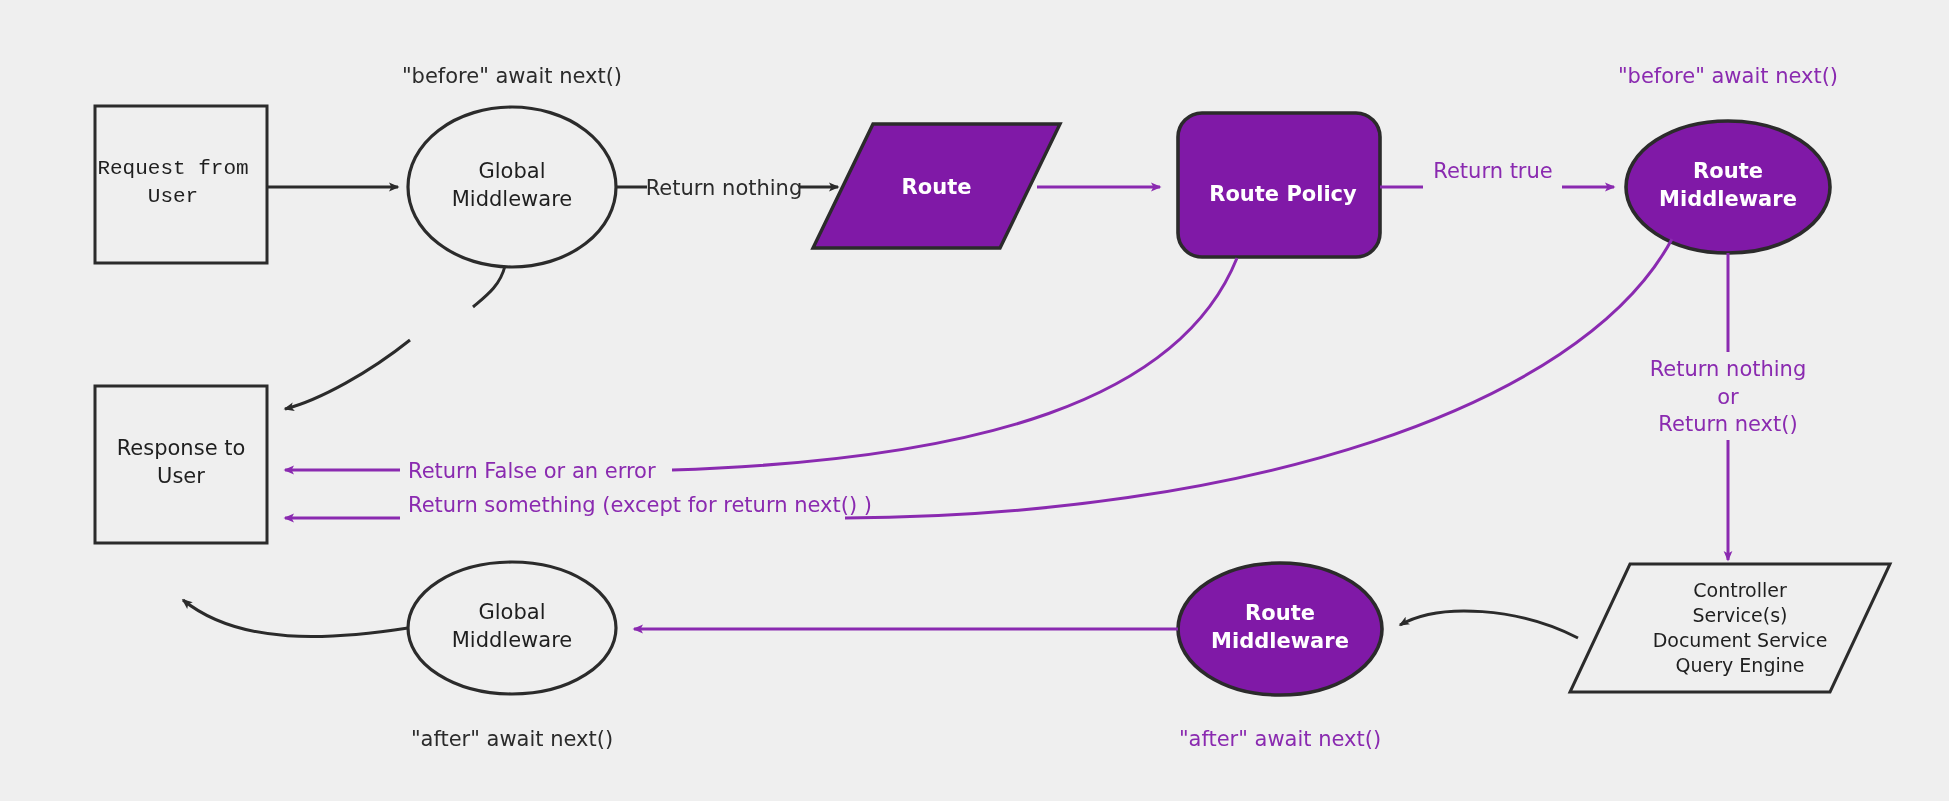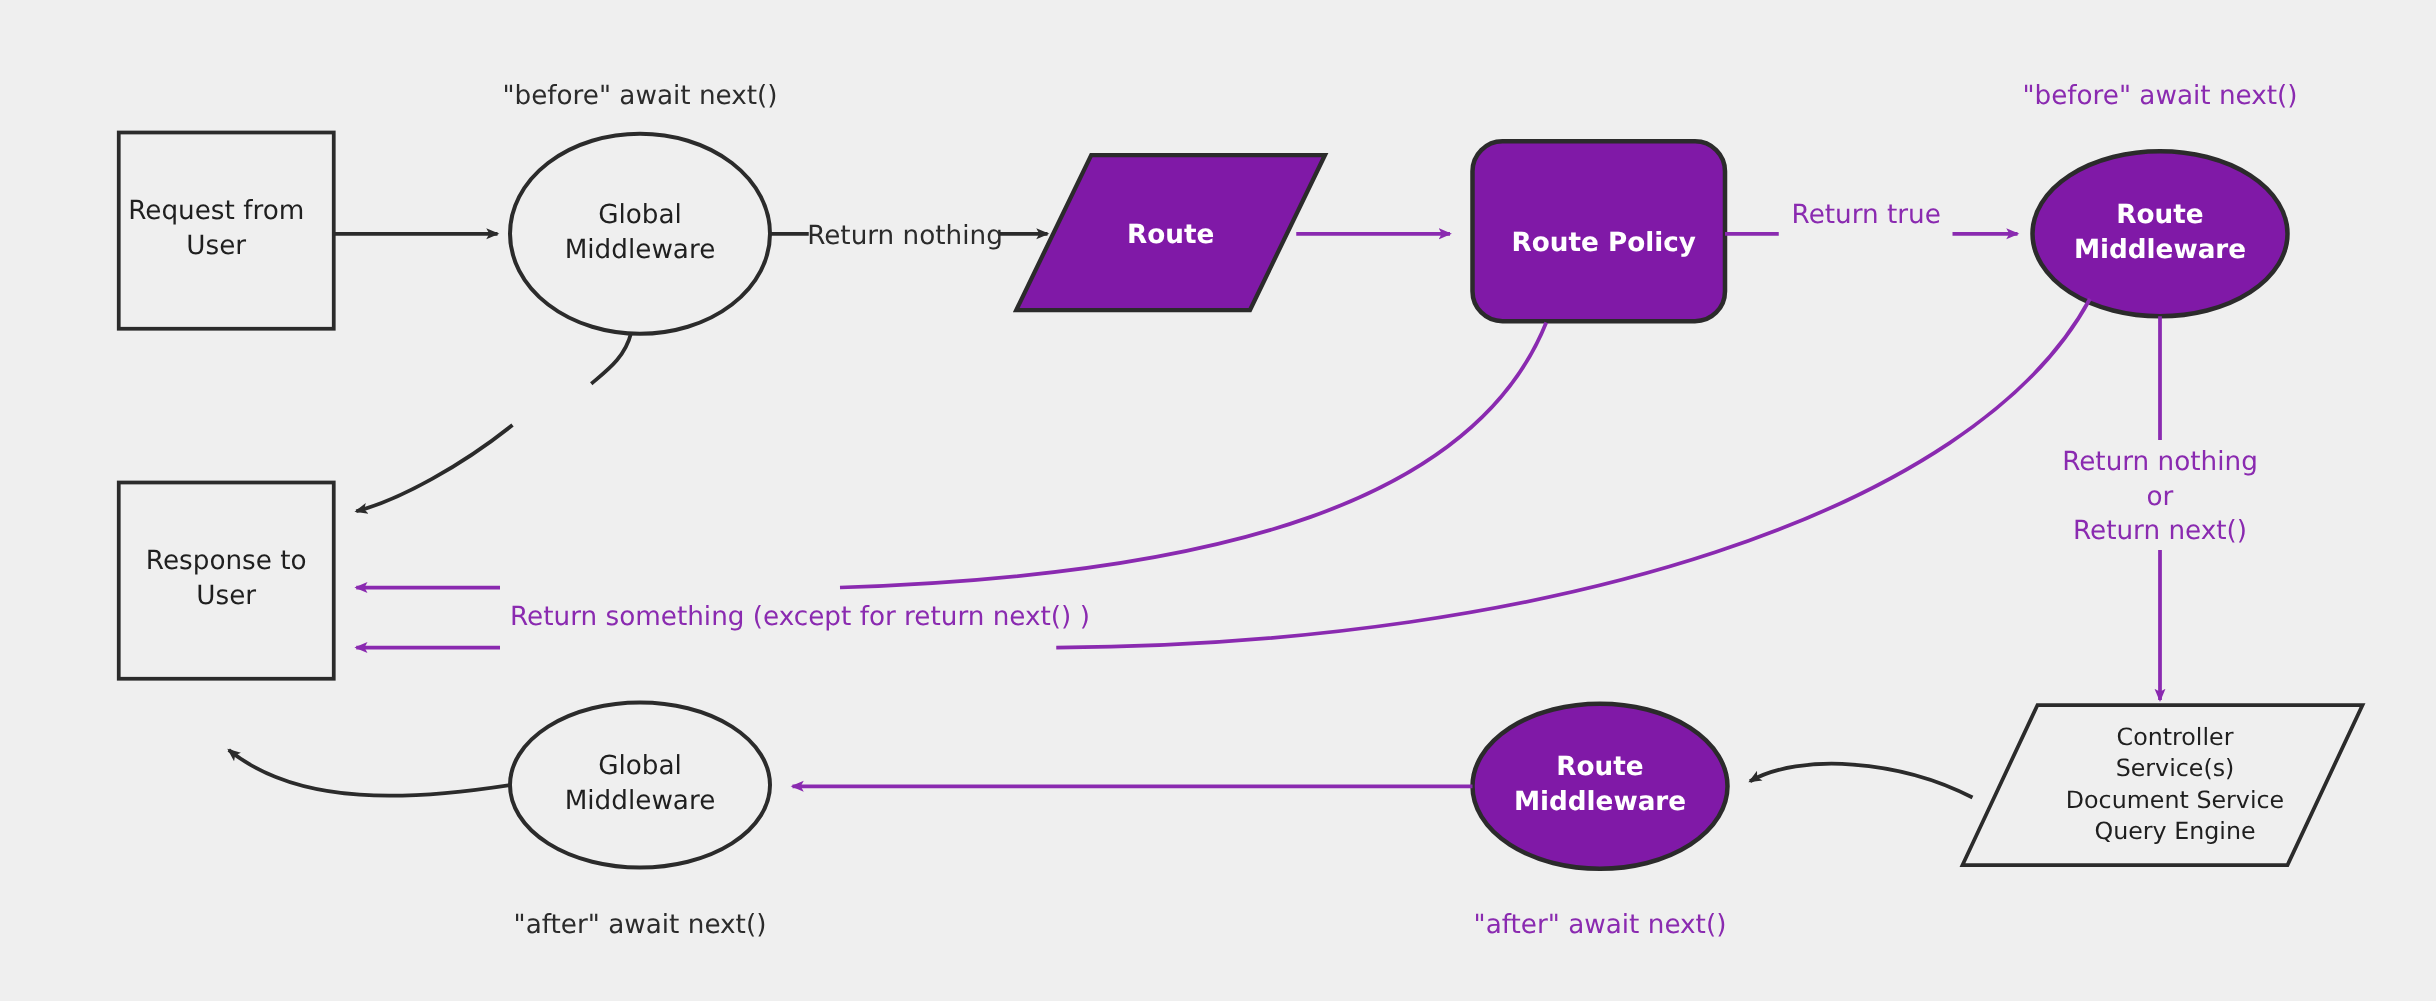--- a/index.html
+++ b/index.html
@@ -114,21 +114,21 @@
 
     <path d="M 1672,239 C 1580,410 1240,516 845,518" fill="none" stroke="#8a2ab0" stroke-width="3"></path>
     <line x1="400" y1="518" x2="285" y2="518" stroke="#8a2ab0" stroke-width="3" marker-end="url(#arrow-purple)"></line>
 
     <line x1="1728" y1="253" x2="1728" y2="352" stroke="#8a2ab0" stroke-width="3"></line>
     <line x1="1728" y1="440" x2="1728" y2="560" stroke="#8a2ab0" stroke-width="3" marker-end="url(#arrow-purple)"></line>
 
     <line x1="1178" y1="629" x2="634" y2="629" stroke="#8a2ab0" stroke-width="3" marker-end="url(#arrow-purple)"></line>
   </svg>
 
-  <div class="nodetext dark-node-label" style="left:95px; top:155px; width:156px;">Request from
+  <div class="nodetext dark-node-label" style="left:95px; top:155px; width:156px;font-family:Liberation Mono, monospace;">Request from
 User</div>
 
   <div class="nodetext dark-node-label" style="left:408px; top:158px; width:208px;">Global
 Middleware</div>
 
   <div class="nodetext purple-node-label" style="left:813px; top:174px; width:247px;">Route</div>
 
   <div class="nodetext purple-node-label" style="left:1178px; top:171px; width:210px;margin-top:10px;">Route Policy</div>
 
   <div class="nodetext purple-node-label" style="left:1626px; top:158px; width:204px;">Route
@@ -154,20 +154,21 @@
 
   <div class="lbl edge-label-dark" style="left:362px; top:726px; width:300px;">"after" await next()</div>
 
   <div class="lbl edge-label-purple" style="left:1130px; top:726px; width:300px;">"after" await next()</div>
 
   <div class="lbl edge-label-dark" style="left:642px; top:175px; width:164px;">Return nothing</div>
 
 
   <div class="lbl edge-label-purple" style="left:1423px; top:158px; width:140px;">Return true</div>
 
+  <div class="lbl edge-label-purple" style="left:400px; top:458px; width:272px; text-align:left; padding-left:8px;">Return False or an error</div>
 
-  <div class="lbl edge-label-purple" style="left:400px; top:480px; width:450px; text-align:center; padding-left:8px;">Return something (except for return next() )</div>
+  <div class="lbl edge-label-purple" style="left:400px; top:492px; width:450px; text-align:center; padding-left:8px;">Return something (except for return next() )</div>
 
   <div class="lbl edge-label-purple" style="left:1598px; top:356px; width:260px;">Return nothing
 or
 Return next()</div>
 
 </div>
 
 </body></html>

